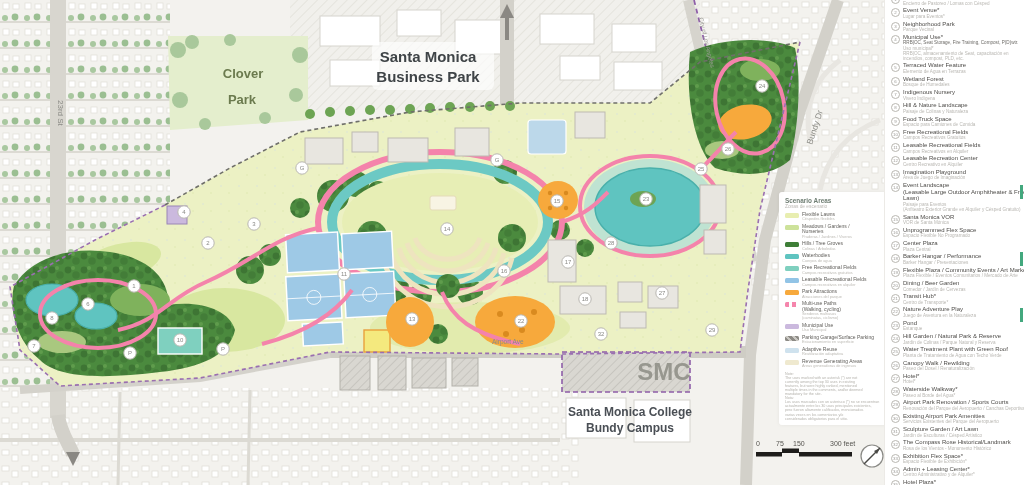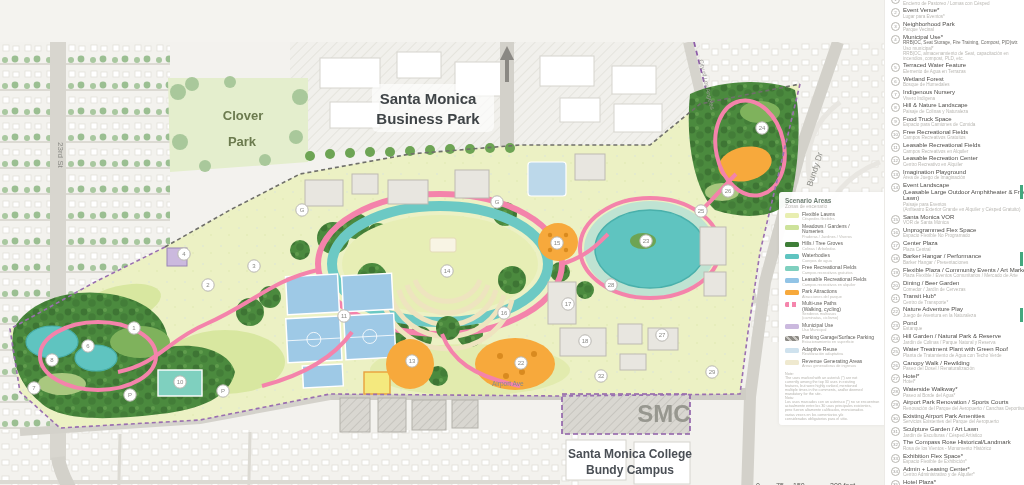--- a/index.html
+++ b/index.html
@@ -1,20 +1,20 @@
 <!DOCTYPE html>
 <html><head>
 <meta charset="utf-8">
 <style>
   html,body{margin:0;padding:0;}
   body{
     width:1024px;height:485px;overflow:hidden;position:relative;
     font-family:"Liberation Sans", sans-serif;background:#f4f3ef;
   }
-  #stage{position:absolute;inset:0;margin-top:42px;}
+  #stage{position:absolute;inset:0;}
   svg text{font-family:"Liberation Sans", sans-serif;}
 
   
   #legend-panel{
     position:absolute;left:884px;top:0;width:140px;height:485px;
     background:#ffffff;border-left:1px solid #eceae6;overflow:hidden;z-index:5;
   }
   #legend-items{position:absolute;left:6px;top:-6px;width:150px;display:flex;flex-direction:column;gap:1.6px;}
   .lg-item{display:flex;gap:3px;align-items:flex-start;}
   .lg-num{

